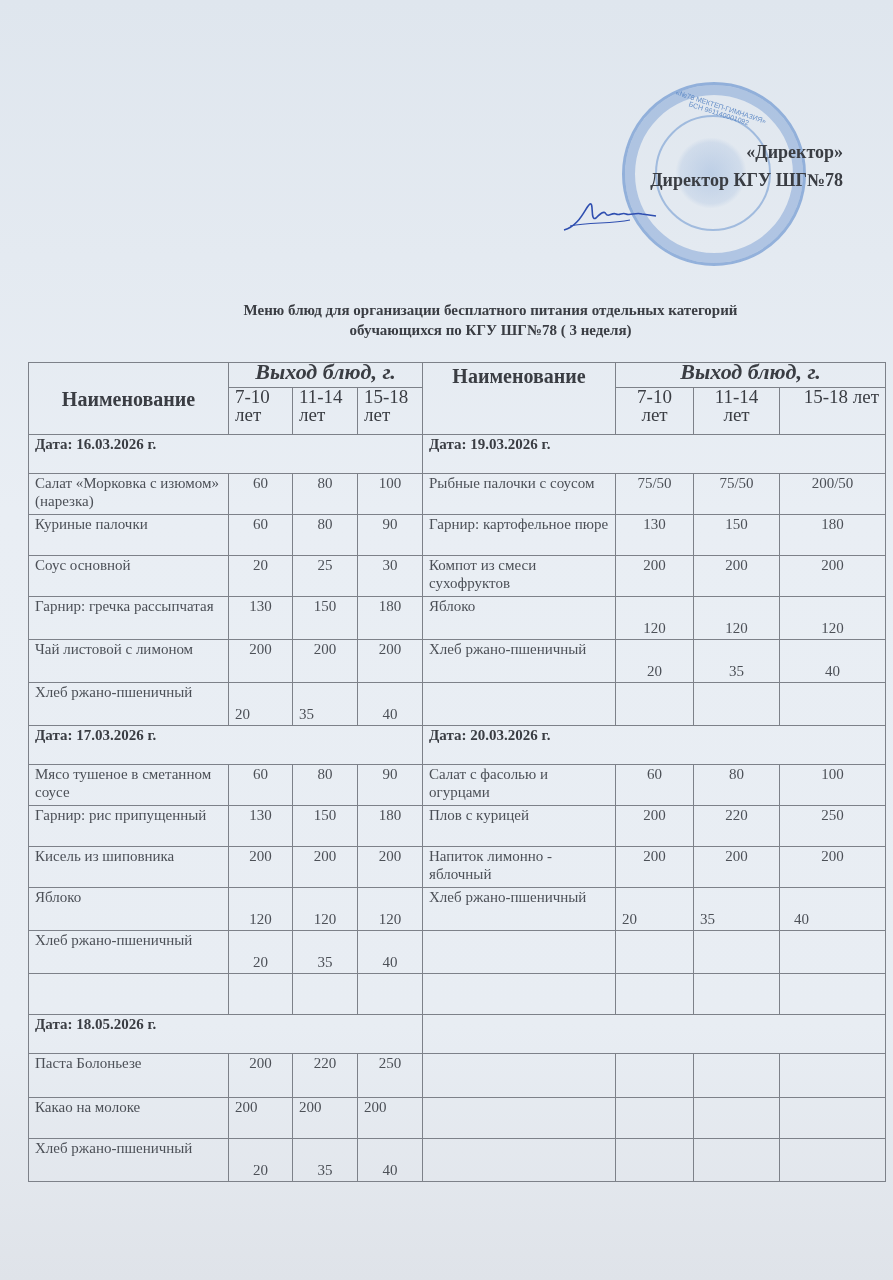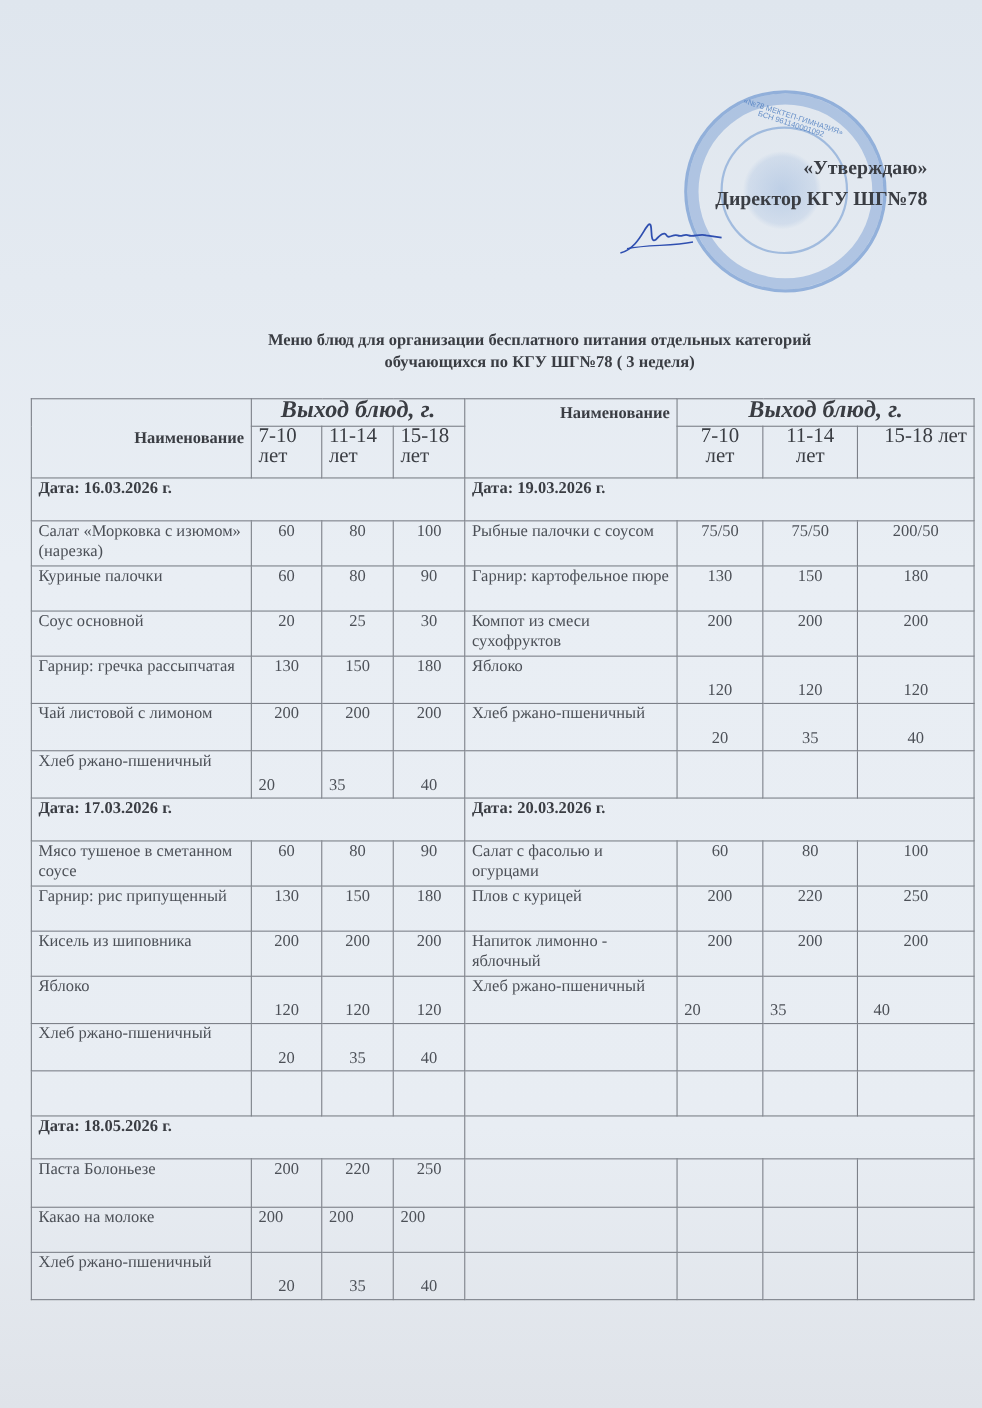--- a/index.html
+++ b/index.html
@@ -31,21 +31,21 @@
   .title {
     position:absolute; left:0; top:300px; width:960px; text-align:center;
     font-weight:bold; font-size:15px; line-height:20px; color:#3a3d43;margin-left:44px;
   }
   table.menu {
     position:absolute; left:28px; top:362px; width:857px; border-collapse:collapse;
     table-layout:fixed; font-size:15px; color:#4c5057;
   }
   table.menu td, table.menu th { border:1px solid #7d8189; padding:0 6px; vertical-align:top; line-height:18px; }
   table.menu th { font-weight:bold; color:#3a3d43; }
-  .hdr-name { vertical-align:middle !important; font-size:15px; text-align:right; }
+  .hdr-name { vertical-align:middle !important; font-size:20px; text-align:center; }
   .hdr-out { font-size:22px; text-align:center; height:24px;font-style:italic; }
   .age { font-weight:normal !important; font-size:19px; text-align:left; height:46px; }
   .age.r { text-align:center; }
   .date-row td { height:38px; vertical-align:bottom; font-weight:bold; color:#3a3d43; }
   .item td { height:40px; }
   .num { text-align:center; }
   .num.low { vertical-align:bottom; padding-bottom:2px;margin-top:12px; }
   .name { color:#4c5057; }
   .empty td { height:40px; }
 </style>
@@ -57,21 +57,21 @@
   <div class="emblem"></div>
   <div class="stext">«№78 МЕКТЕП-ГИМНАЗИЯ» БСН 961140001092</div>
 </div>
 
 <svg class="signature" viewBox="0 0 100 40">
   <path d="M4 34 C20 30 26 10 30 8 C34 6 30 26 36 22 C40 18 44 14 46 18 C48 22 52 16 56 18 C60 20 62 16 66 18 C70 20 76 16 82 18 L96 20" fill="none" stroke="#2f4fb0" stroke-width="1.6"></path>
   <path d="M10 30 C30 26 50 28 70 24" fill="none" stroke="#2f4fb0" stroke-width="1.2"></path>
 </svg>
 
 <div class="approve">
-  <div>«Утверждаю»</div>
+  <div>«Директор»</div>
   <div>Директор  КГУ ШГ№78</div>
 </div>
 
 <div class="title" style="width:893px;">
   <div>Меню блюд для организации бесплатного питания отдельных категорий</div>
   <div>обучающихся по КГУ ШГ№78 ( 3 неделя)</div>
 </div>
 
 <table class="menu">
   <colgroup>

